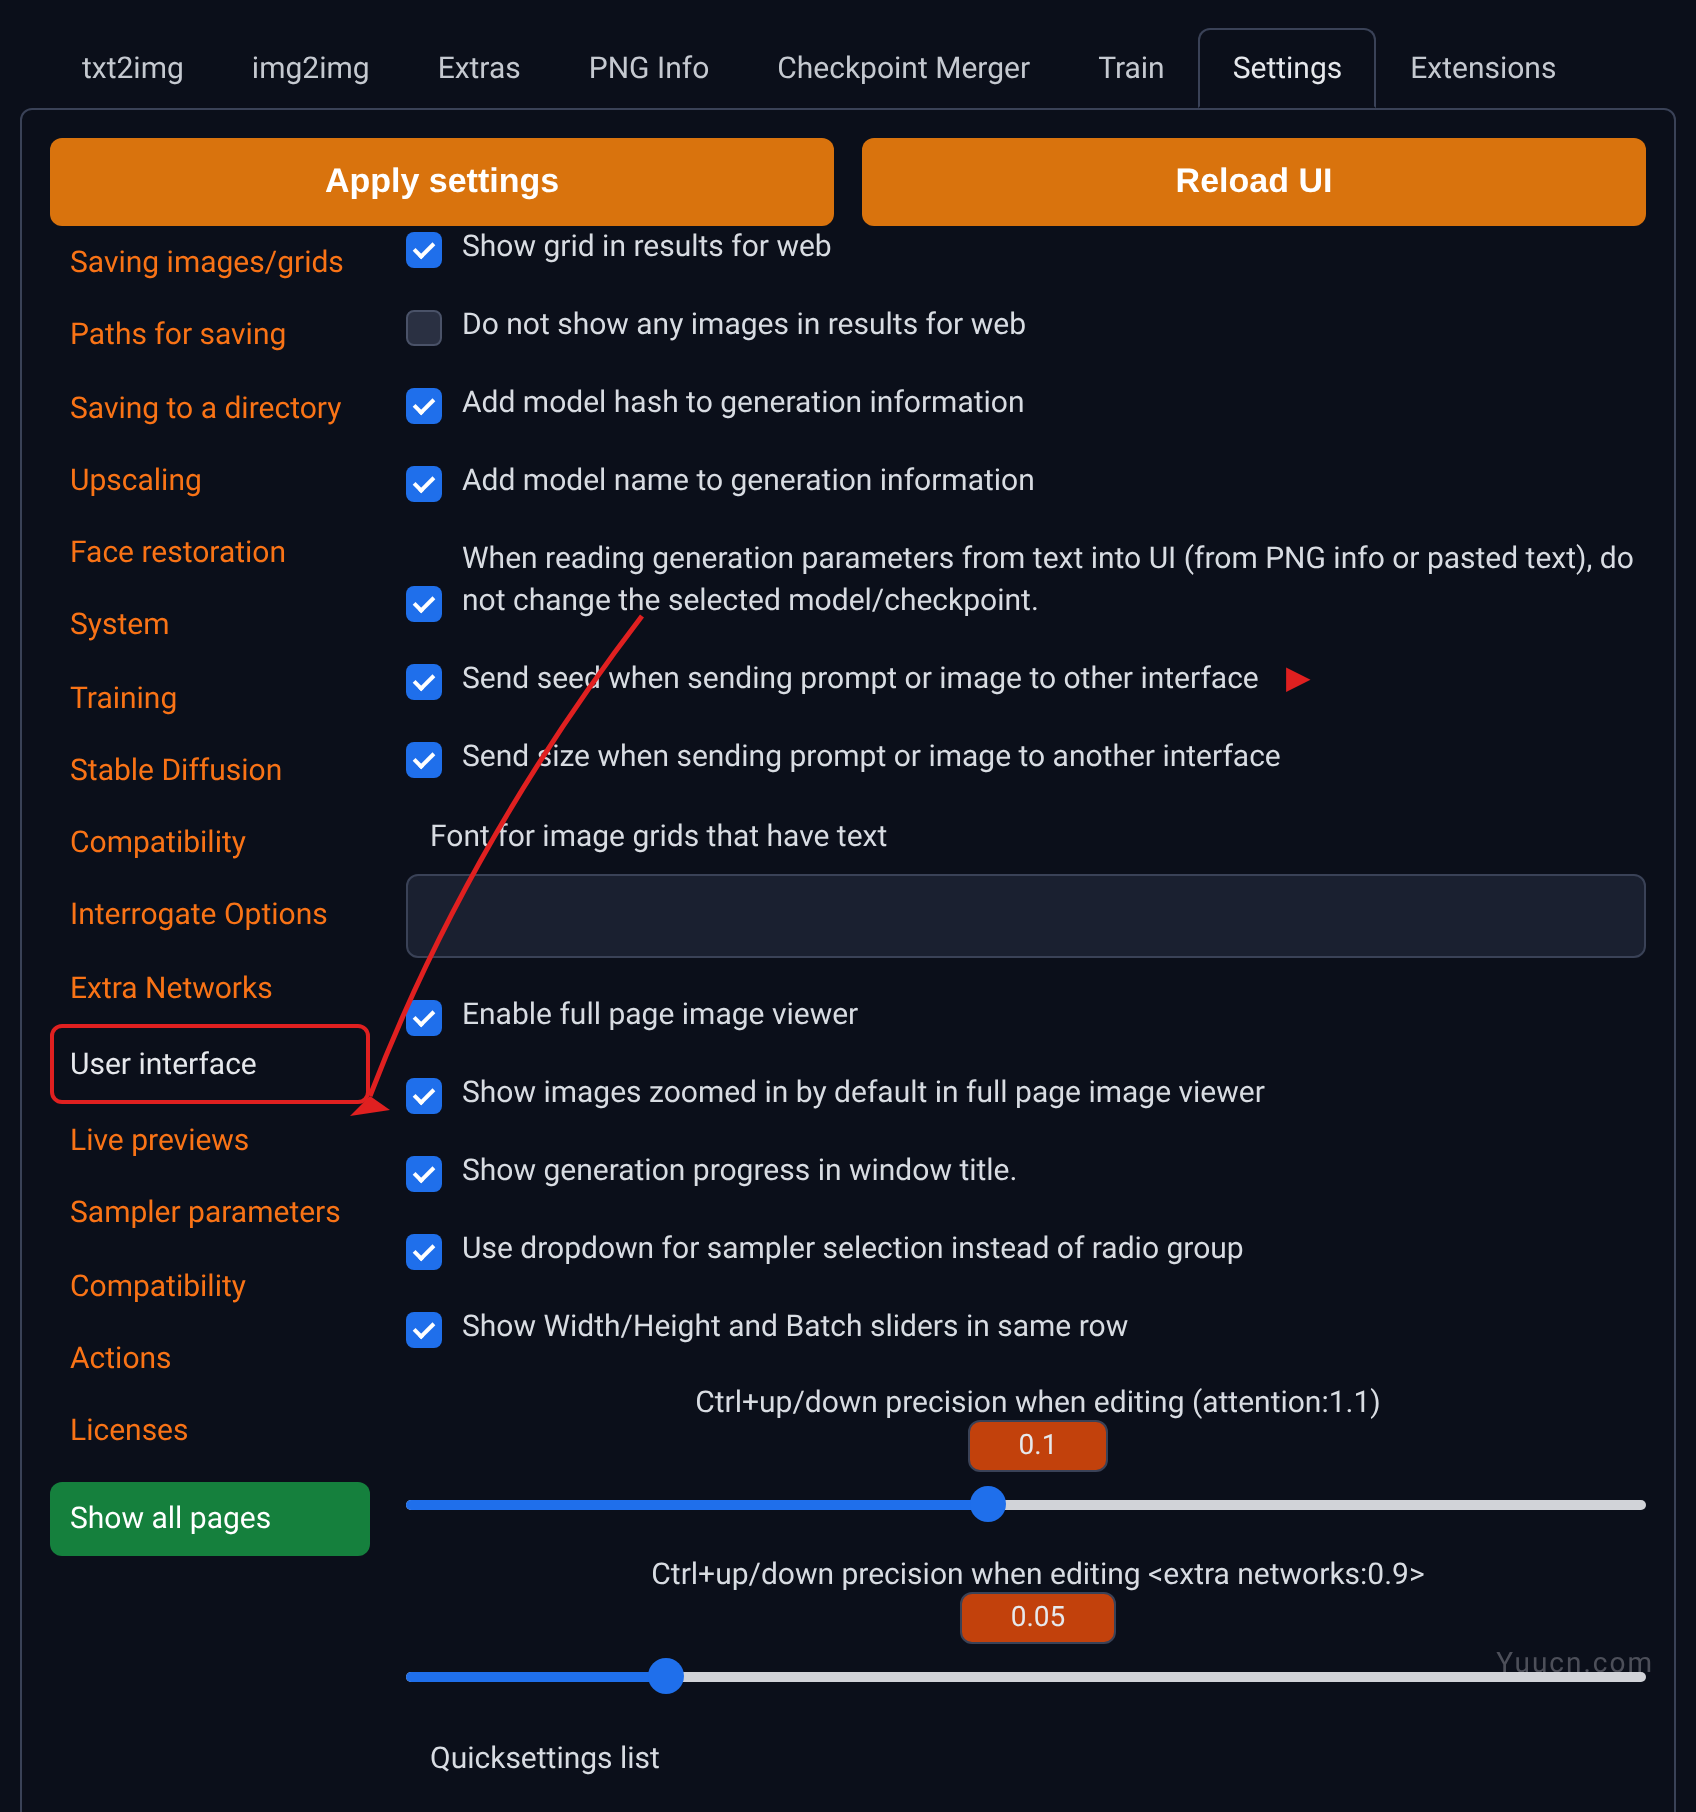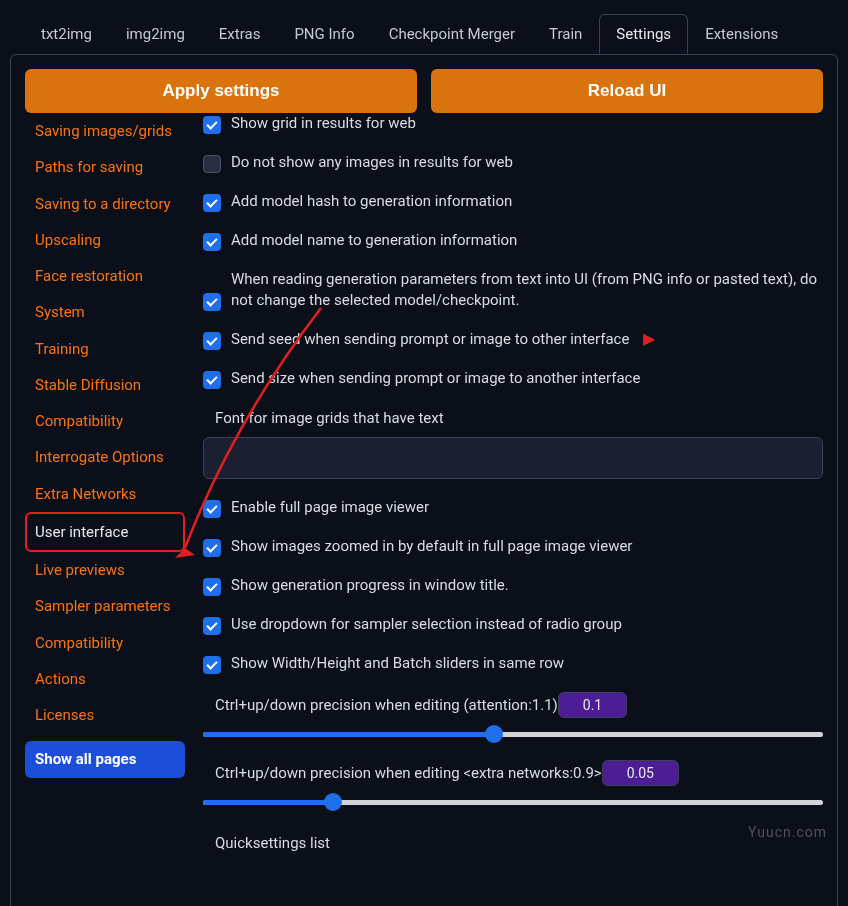--- a/index.html
+++ b/index.html
@@ -70,23 +70,23 @@
   cursor: pointer;
   font-size: 15px;
   line-height: 1.35;
 }
 .side-item.highlight {
   border: 2px solid #e02020;
   color: #e6e8ec;
   padding: 8px 8px;
 }
 .side-item.pill {
-  background: #1d4ed8;
+  background: #15803d;
   color: #fff;
-  font-weight: 700;
+  font-weight: 400;
   margin-top: 8px;
 }
 .main {
   flex: 1;
   display: flex;
   flex-direction: column;
   gap: 18px;
   position: relative;
 }
 .check-row {
@@ -139,23 +139,24 @@
 .slider-group {
   display: flex;
   flex-direction: column;
   gap: 8px;
 }
 .slider-head {
   display: flex;
   justify-content: flex-start;
   align-items: center;
   padding-left: 12px;
+  flex-direction: column;
 }
 .value-box {
-  background: #4c1d95;
+  background: #c2410c;
   border: 1px solid #3a4257;
   border-radius: 6px;
   padding: 4px 24px;
   color: #e6e8ec;
   font-size: 14px;
 }
 .slider-track {
   position: relative;
   height: 16px;
   display: flex;

